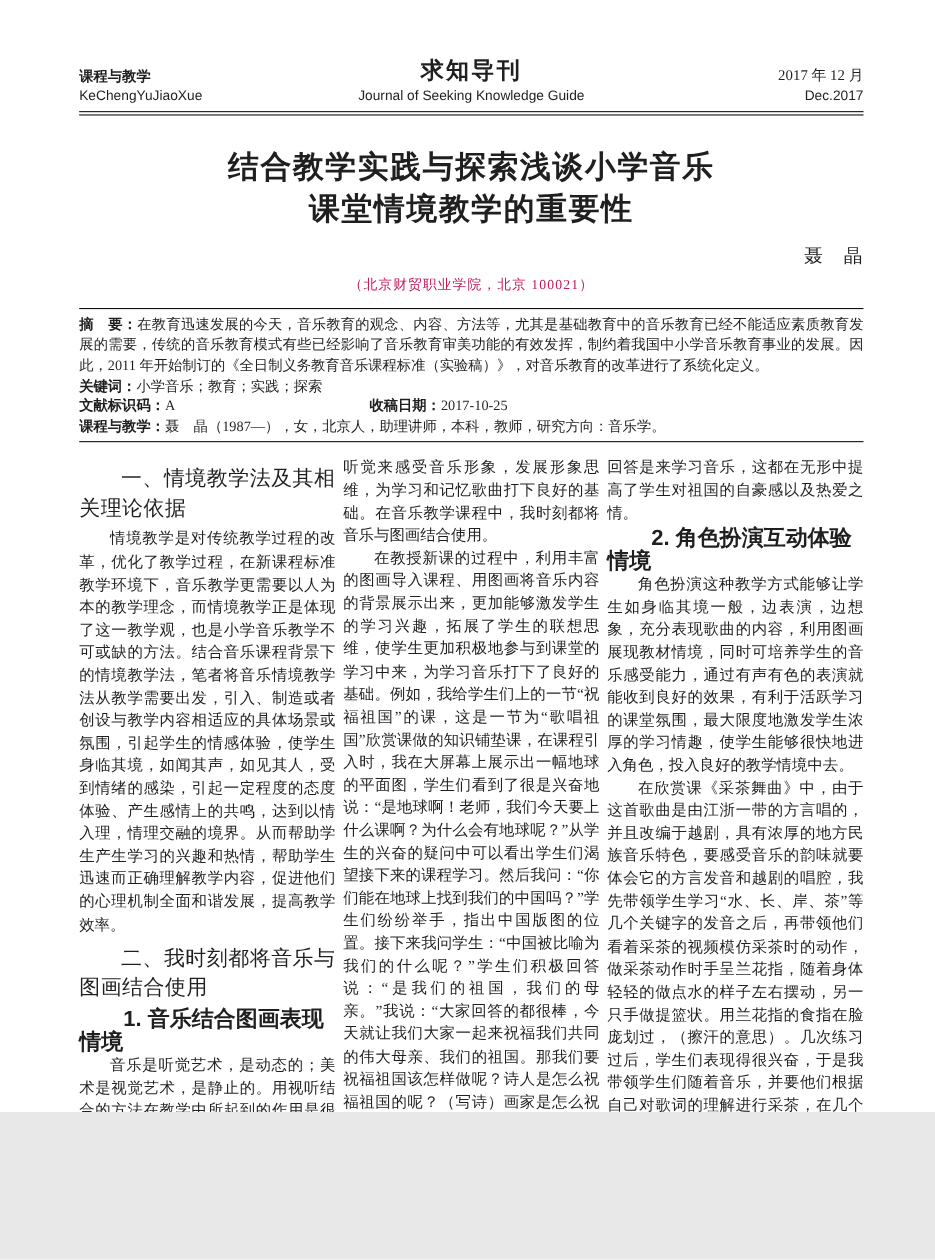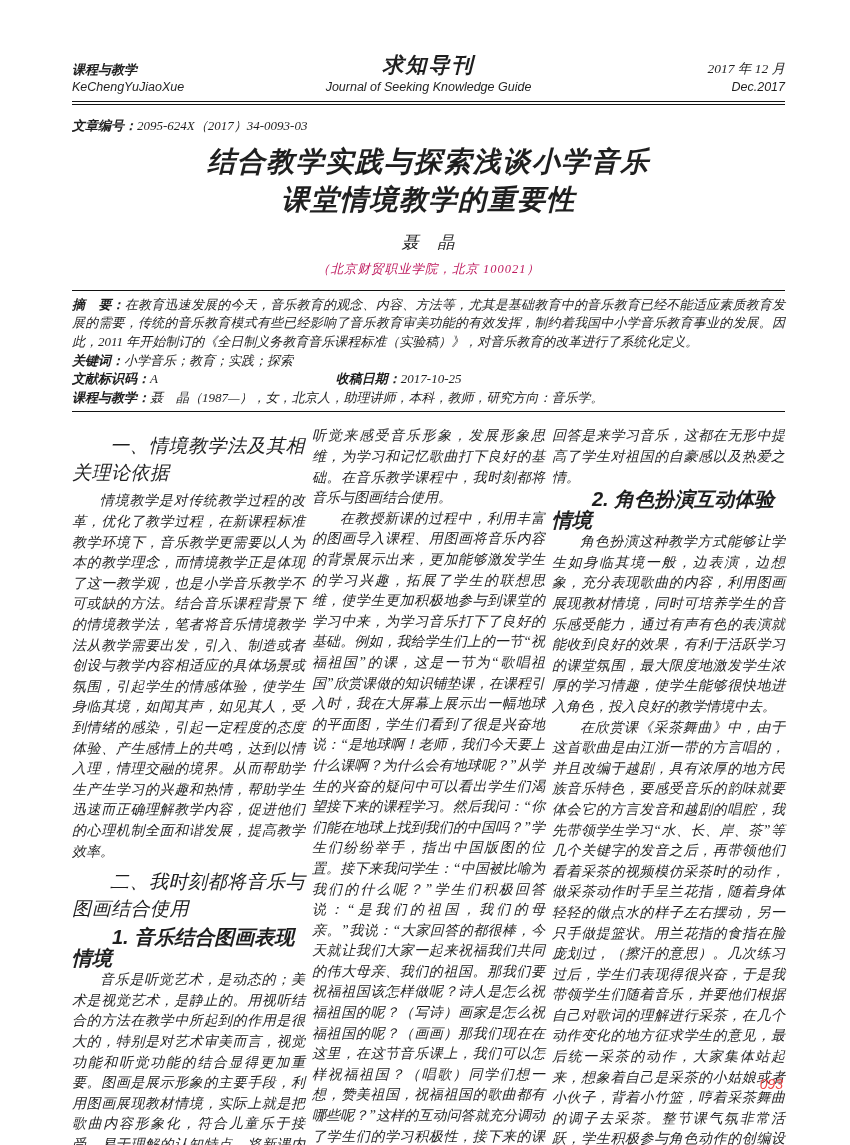--- a/index.html
+++ b/index.html
@@ -1,49 +1,48 @@
 <!DOCTYPE html>
 <html><head>
 <meta charset="utf-8">
 <style>
   * { margin:0; padding:0; box-sizing:border-box; }
   html,body { background:#e8e8e8; }
   .page {
     position:relative;
-    width:850px; height:1145px;
+    width:850px; height:1011px;
     margin:0 auto;
     background:#ffffff;
     color:#1f1f1f;
     font-family:"Liberation Serif","DejaVu Serif",serif;
     overflow:hidden;
-    font-style:italic;
   }
   .content { position:absolute; left:72px; top:0; width:713px; }
 
   
   .masthead { display:flex; justify-content:space-between; align-items:flex-end; margin-top:52px; }
   .mh-col { line-height:1.25; }
   .mh-left  { text-align:left;  width:200px; }
   .mh-center{ text-align:center; flex:1; }
   .mh-right { text-align:right; width:200px; }
   .mh-cn-small { font-family:"Liberation Sans","DejaVu Sans",sans-serif; font-weight:bold; font-size:13px; }
   .mh-cn-plain { font-size:13.5px; }
   .mh-journal  { font-family:"Liberation Sans","DejaVu Sans",sans-serif; font-weight:bold; font-size:21px; letter-spacing:2px; }
   .mh-en { font-family:"Liberation Sans","DejaVu Sans",sans-serif; font-size:12.5px; margin-top:2px; }
   .double-rule { margin-top:5px; height:4px; border-top:1.6px solid #111; border-bottom:1.6px solid #111; }
 
   
   .article-no { margin-top:12px; font-size:13px; }
   .article-no b { font-family:"Liberation Sans","DejaVu Sans",sans-serif; font-size:13px; }
 
   
-  .title { margin-top:8px; text-align:center;
+  .title { margin-top:28px; text-align:center;
     font-family:"Liberation Sans","DejaVu Sans",sans-serif;
     font-weight:bold; font-size:28px; line-height:38px; letter-spacing:1.5px; }
-  .author { margin-top:12px; text-align:center; font-size:17px; letter-spacing:1px; }
+  .author { margin-top:12px; text-align:right; font-size:17px; letter-spacing:1px; }
   .affiliation { margin-top:7px; text-align:center; font-size:12.5px; letter-spacing:1px; color:#be185d; }
 
   
   .thin-rule { margin-top:12px; border-top:1.2px solid #111; }
   .meta-block { margin-top:5px; font-size:13px; line-height:18.6px; }
   .meta-block b { font-family:"Liberation Sans","DejaVu Sans",sans-serif; font-size:13px; }
   .abstract-p, .keywords-p, .bio-p { text-align:justify; text-justify:inter-character; }
   .meta-row { display:flex; }
   .meta-row .mi1 { width:36%; }
   .meta-row .mi2 { width:37%; }
@@ -80,23 +79,20 @@
         <div class="mh-en">Journal of Seeking Knowledge Guide</div>
       </div>
       <div class="mh-col mh-right">
         <div class="mh-cn-plain">2017 年 12 月</div>
         <div class="mh-en">Dec.2017</div>
       </div>
     </header>
 
     <div class="double-rule"></div>
 
-    <div class="article-no">
-      <b>文章编号：</b><span>2095-624X（2017）34-0093-03</span>
-    </div>
 
     <h1 class="title">
       <span>结合教学实践与探索浅谈小学音乐</span><br>
       <span>课堂情境教学的重要性</span>
     </h1>
 
     <div class="author">聂　晶</div>
     <div class="affiliation">（北京财贸职业学院，北京 100021）</div>
 
     <div class="thin-rule"></div>

